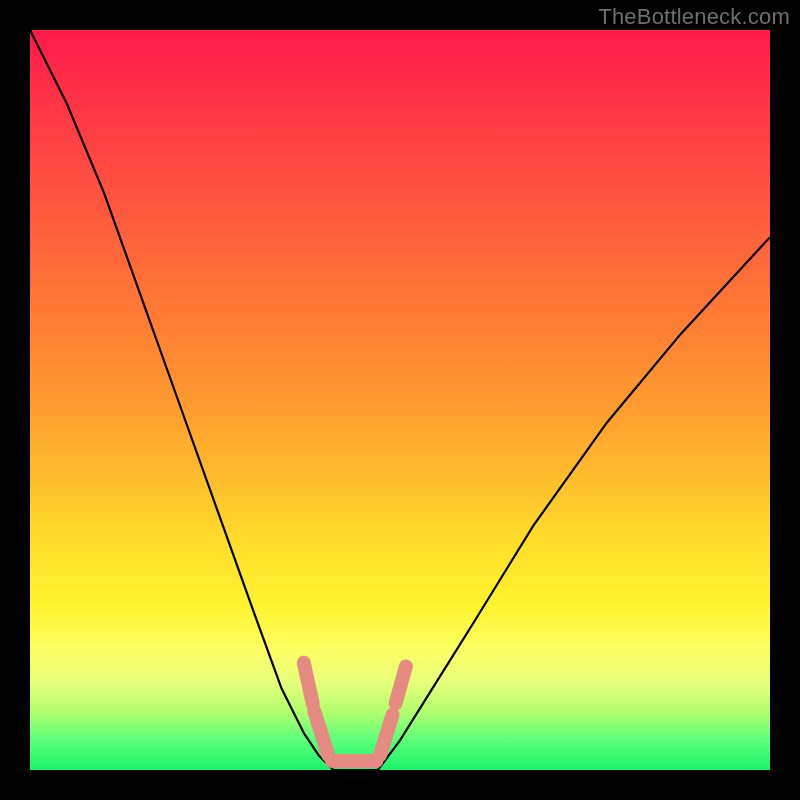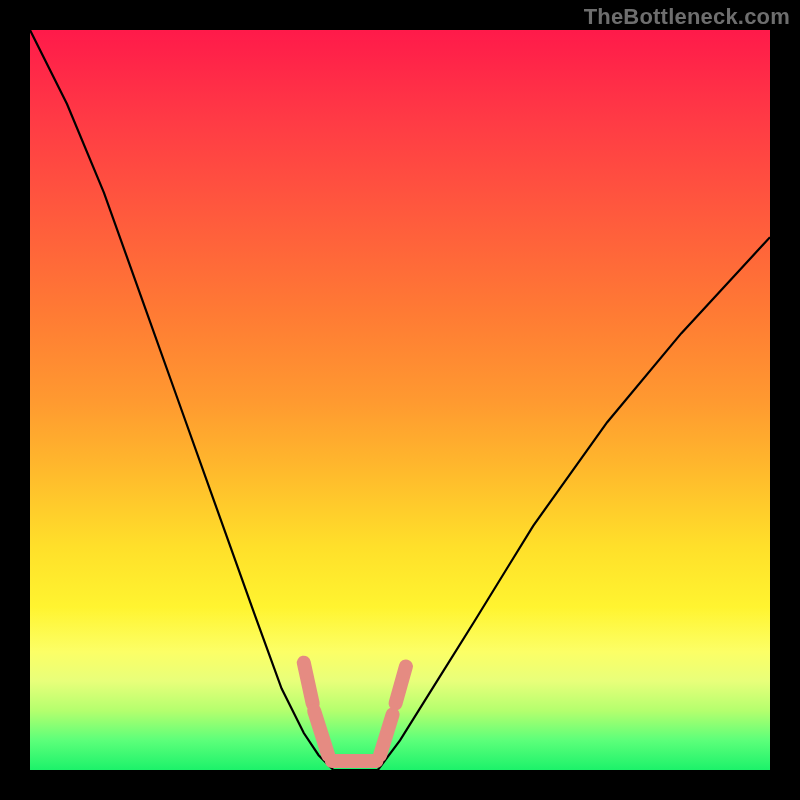--- a/index.html
+++ b/index.html
@@ -16,21 +16,21 @@
     width: 800px;
     height: 800px;
     background: #000;
   }
   .watermark {
     position: absolute;
     top: 4px;
     right: 10px;
     color: #6e6e6e;
     font-size: 22px;
-    font-weight: 700;
+    font-weight: 400;
     letter-spacing: 0.2px;
     z-index: 10;
   }
   .plot-area {
     position: absolute;
     left: 30px;
     top: 30px;
     width: 740px;
     height: 740px;
     overflow: hidden;

